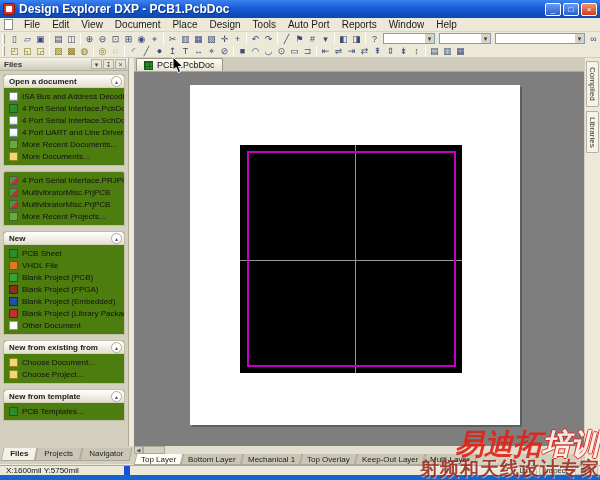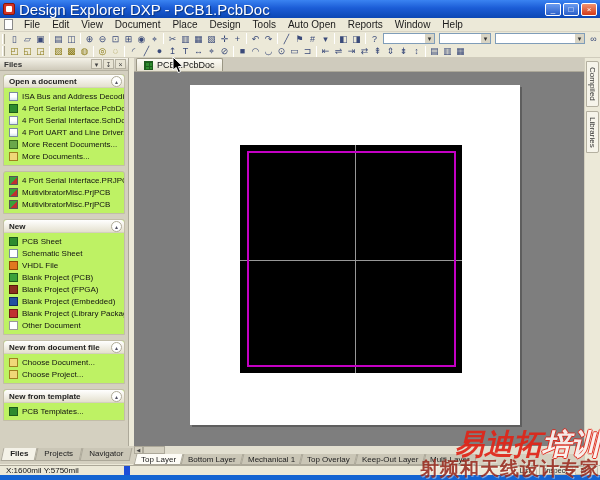--- a/index.html
+++ b/index.html
@@ -8,21 +8,21 @@
             font-family:"Liberation Sans", sans-serif; }
 
   
   .titlebar { position:absolute; left:0; top:0; width:600px; height:18px;
     background:linear-gradient(180deg,#3a83f1 0%,#1b5cd6 45%,#0b47b4 100%);
     display:flex; align-items:center; padding:0 3px; color:#fff; }
   .appicon { width:12px; height:12px; background:#d23322; border:1px solid #8a1408;
     border-radius:2px; margin-right:4px; position:relative; flex:none; }
   .appicon::after { content:""; position:absolute; left:2px; top:2px; width:6px; height:6px;
     background:#fff; border-radius:1px; }
-  .title-text { font-size:15px; font-weight:normal; text-shadow:1px 1px 1px #09337a;
+  .title-text { font-size:12px; font-weight:bold; text-shadow:1px 1px 1px #09337a;
     white-space:nowrap; flex:1; }
   .winbtns { display:flex; gap:2px; }
   .winbtn { width:16px; height:13px; border:1px solid #fff; border-radius:2px;
     font-size:8px; line-height:11px; text-align:center; color:#fff;
     background:linear-gradient(180deg,#6a9bf0,#2a5fc8); }
   .winbtn.close { background:linear-gradient(180deg,#f0926f,#d23a1a); }
 
   
   .menubar { position:absolute; left:0; top:18px; width:600px; height:14px;
     background:#ece9d8; border-bottom:1px solid #d8d4c4; display:flex; align-items:center; }
@@ -45,21 +45,21 @@
 
   
   .panel { position:absolute; left:0; top:58px; width:129px; height:388px; background:#d4d0c0;
     border-right:1px solid #aca899; }
   .panel-header { height:13px; background:linear-gradient(180deg,#f4f2e8,#cfcaba);
     border-bottom:1px solid #b4b0a0; display:flex; align-items:center; padding:0 2px 0 4px; }
   .panel-title { font-size:8px; font-weight:bold; color:#333; flex:1; }
   .ph-btn { width:11px; height:10px; font-size:7px; line-height:10px; text-align:center;
     color:#444; border:1px solid #b4b0a0; background:#e8e4d4; margin-left:1px; flex:none; }
   .panel-body { position:absolute; top:13px; bottom:0; left:0; right:0; overflow:hidden; padding:3px 3px; }
-  .section { background:#bef264; border:1px solid #c2bda8; border-radius:3px 3px 0 0; margin-bottom:5px; }
+  .section { background:#4d7c0f; border:1px solid #c2bda8; border-radius:3px 3px 0 0; margin-bottom:5px; }
   .sec-head { height:13px; background:linear-gradient(180deg,#ffffff,#e4e0ce);
     border-bottom:1px solid #d4d0be; border-radius:3px 3px 0 0;
     display:flex; align-items:center; padding:0 2px 0 5px; }
   .sec-title { font-size:8px; font-weight:bold; color:#222; flex:1; white-space:nowrap; }
   .sec-toggle { width:11px; height:11px; border-radius:50%; border:1px solid #b0ac98;
     background:#fff; font-size:6px; line-height:10px; text-align:center; color:#556; flex:none; }
   .sec-items { padding:2px 0 3px 0; }
   .pitem { display:flex; align-items:center; height:12px; padding-left:5px; white-space:nowrap; overflow:hidden; }
   .pitem .lbl { font-size:8px; color:#111; }
   .ico { width:9px; height:9px; display:inline-block; margin-right:4px; border:1px solid #8a8a7a; flex:none; }
@@ -162,21 +162,21 @@
 
   <div class="menubar">
     <span class="mb-docicon"></span>
     <span class="menu-item">File</span>
       <span class="menu-item">Edit</span>
       <span class="menu-item">View</span>
       <span class="menu-item">Document</span>
       <span class="menu-item">Place</span>
       <span class="menu-item">Design</span>
       <span class="menu-item">Tools</span>
-      <span class="menu-item">Auto Open</span>
+      <span class="menu-item">Auto Port</span>
       <span class="menu-item">Reports</span>
       <span class="menu-item">Window</span>
       <span class="menu-item">Help</span>
   </div>
 
   <div class="toolbar tb1">
     <span class="grip"></span>
     <span style="display:flex;align-items:center;">
       <span class="tbico">▯</span>
         <span class="tbico">▱</span>
@@ -318,38 +318,38 @@
               <span class="lbl">4 Port Serial Interface.PRJPCB</span>
             </div>
             <div class="pitem">
               <span class="ico ico-prj"></span>
               <span class="lbl">MultivibratorMisc.PrjPCB</span>
             </div>
             <div class="pitem">
               <span class="ico ico-prj"></span>
               <span class="lbl">MultivibratorMisc.PrjPCB</span>
             </div>
+            <div class="pitem">
+              <span class="ico ico-folder"></span>
+              <span class="lbl">More Recent Projects...</span>
+            </div>
         </div>
       </div>
 
       <div class="section">
         <div class="sec-head">
           <span class="sec-title">New</span>
           <span class="sec-toggle">▴</span>
         </div>
         <div class="sec-items">
           <div class="pitem">
               <span class="ico ico-pcb-file"></span>
               <span class="lbl">PCB Sheet</span>
             </div>
             <div class="pitem">
-              <span class="ico ico-sheet"></span>
-              <span class="lbl">Schematic Sheet</span>
-            </div>
-            <div class="pitem">
               <span class="ico ico-vhdl"></span>
               <span class="lbl">VHDL File</span>
             </div>
             <div class="pitem">
               <span class="ico ico-blank-pcb"></span>
               <span class="lbl">Blank Project (PCB)</span>
             </div>
             <div class="pitem">
               <span class="ico ico-blank-fpga"></span>
               <span class="lbl">Blank Project (FPGA)</span>
@@ -364,21 +364,21 @@
             </div>
             <div class="pitem">
               <span class="ico ico-other-doc"></span>
               <span class="lbl">Other Document</span>
             </div>
         </div>
       </div>
 
       <div class="section">
         <div class="sec-head">
-          <span class="sec-title">New from document file</span>
+          <span class="sec-title">New from existing from</span>
           <span class="sec-toggle">▴</span>
         </div>
         <div class="sec-items">
           <div class="pitem">
               <span class="ico ico-choose"></span>
               <span class="lbl">Choose Document...</span>
             </div>
             <div class="pitem">
               <span class="ico ico-choose"></span>
               <span class="lbl">Choose Project...</span>

